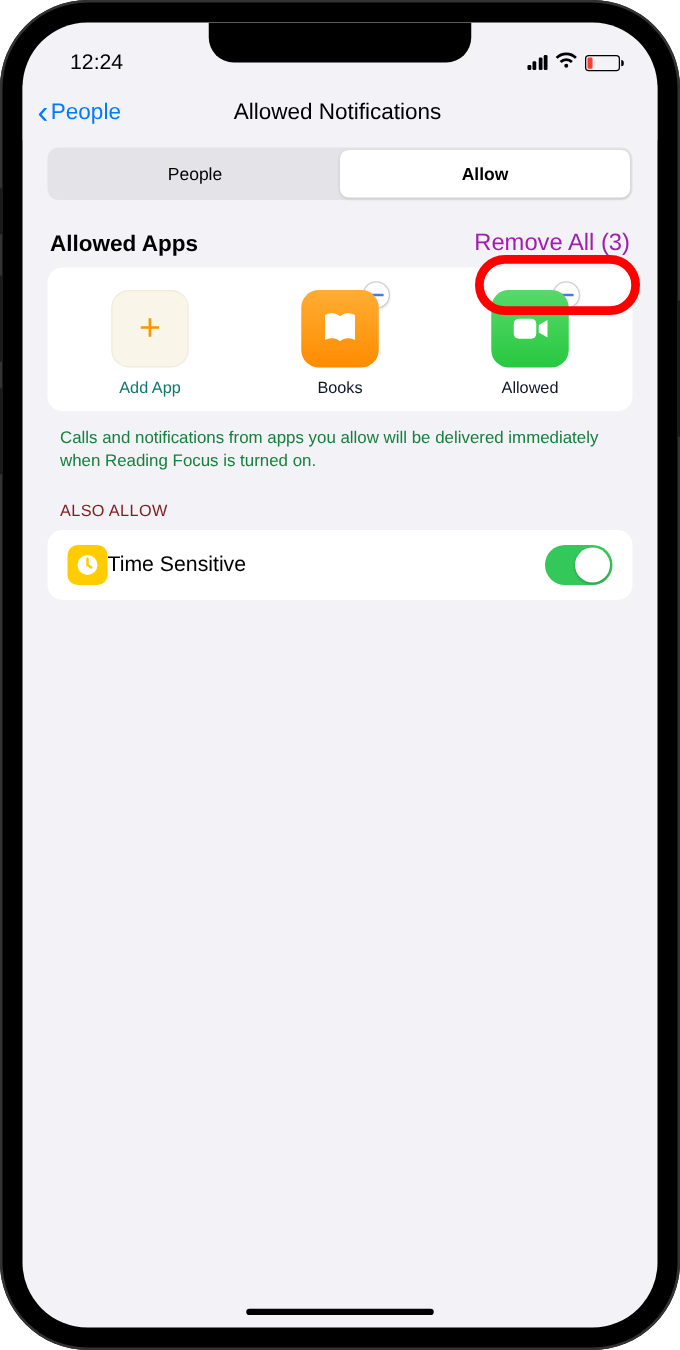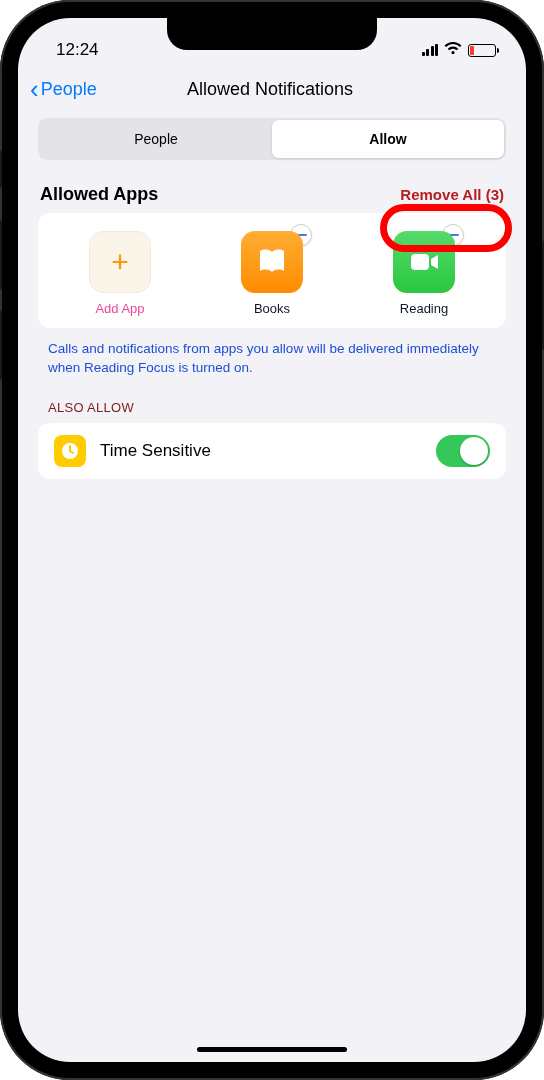--- a/index.html
+++ b/index.html
@@ -91,21 +91,21 @@
     flex:1; display:flex; align-items:center; justify-content:center;
     font-size:14px; font-weight:500; border-radius:7px;
   }
   .segmented .active { background:#fff; box-shadow: 0 1px 3px rgba(0,0,0,0.12); font-weight: 600;}
 
   .section-header {
     display:flex; justify-content:space-between; align-items:center;
     padding: 10px 22px 8px;
   }
   .section-header .title { font-size:18px; font-weight:700; }
-  .remove-all { color:#b91c1c; font-size:15px;font-weight:bold; }
+  .remove-all { color:#a21caf; font-size:19px; }
   .highlight-ring {
     position: absolute;
     border: 7px solid #ff0000;
     border-radius: 24px;
     width: 132px; height: 48px;
     right: 14px; top: 186px;
     pointer-events: none;
     z-index: 5;
   }
 
@@ -114,35 +114,35 @@
   }
   .app-row { display:flex; justify-content:space-around; }
   .app-item { display:flex; flex-direction:column; align-items:center; gap:8px; width:100px; position:relative; }
   .app-icon { width:62px; height:62px; border-radius:14px; display:flex; align-items:center; justify-content:center; position:relative; }
   .add-icon { background:#faf5e9; color:#ff9500; font-size:30px; font-weight:200; border:1px solid #f0ead8;}
   .books-icon { background:linear-gradient(180deg,#ffad33,#ff8c00); }
   .facetime-icon { background:linear-gradient(180deg,#57d96a,#28c840); }
   .notes-icon { background:#fff; border:1px solid #e5e5e5; overflow:hidden; }
   .notes-top { position:absolute; top:0; left:0; right:0; height:18px; background:repeating-linear-gradient(90deg,#ffd54a 0 3px, #ffc928 3px 6px); border-bottom:1px solid #e5e5e5;}
   .app-label { font-size:13px; color:#0f172a; }
-  .app-item.add .app-label { color:#ec4899; }
+  .app-item.add .app-label { color:#0f766e; }
   .remove-badge {
     position:absolute; top:-7px; right:10px; width:22px; height:22px; border-radius:50%;
     background:#fff; border:1px solid #d0d0d0; display:flex; align-items:center; justify-content:center;
     box-shadow:0 1px 2px rgba(0,0,0,0.12);
   }
   .remove-badge span { width:11px; height:2.5px; background:#3b7ded; border-radius:2px; }
 
   .footer-text {
-    padding: 12px 30px 22px; font-size:13.5px; color:#1d4ed8; line-height:1.4;
+    padding: 12px 30px 22px; font-size:13.5px; color:#15803d; line-height:1.4;
   }
   .group-label { padding: 0 30px 8px; font-size:13px; color:#7f1d1d; text-transform:uppercase; letter-spacing:0.3px;}
   .list-row {
     background:#fff; margin: 0 20px; border-radius:12px; padding: 12px 16px;
-    display:flex; align-items:center; gap:14px;
+    display:flex; align-items:center; 
   }
   .ts-icon { width:32px; height:32px; border-radius:8px; background:#ffcc00; display:flex; align-items:center; justify-content:center; }
   .row-title { flex:1; font-size:17px; }
   .switch {
     width:54px; height:32px; background:#34c759; border-radius:16px; position:relative;
   }
   .switch::after { content:""; position:absolute; right:2px; top:2px; width:28px; height:28px; background:#fff; border-radius:50%; box-shadow:0 1px 2px rgba(0,0,0,0.25);}
   .home-indicator {
     position:absolute; bottom:10px; left:50%; transform:translateX(-50%);
     width:150px; height:5px; background:#000; border-radius:3px;
@@ -219,21 +219,21 @@
         <div class="app-item">
           <div class="remove-badge">
               <span></span>
             </div>
           <div class="app-icon facetime-icon">
             <svg width="38" height="38" viewBox="0 0 38 38">
                 <rect x="6" y="11" width="18" height="16" rx="4" fill="#fff"></rect>
                 <path d="M26 16l7-4v14l-7-4z" fill="#fff"></path>
               </svg>
           </div>
-          <span class="app-label">Reading</span>
+          <span class="app-label">Allowed</span>
         </div>
       </div>
     </div>
 
     <div class="footer-text">Calls and notifications from apps you allow will be delivered immediately when Reading Focus is turned on.</div>
 
     <div class="group-label">ALSO ALLOW</div>
     <div class="list-row">
       <div class="ts-icon">
         <svg width="20" height="20" viewBox="0 0 20 20">

